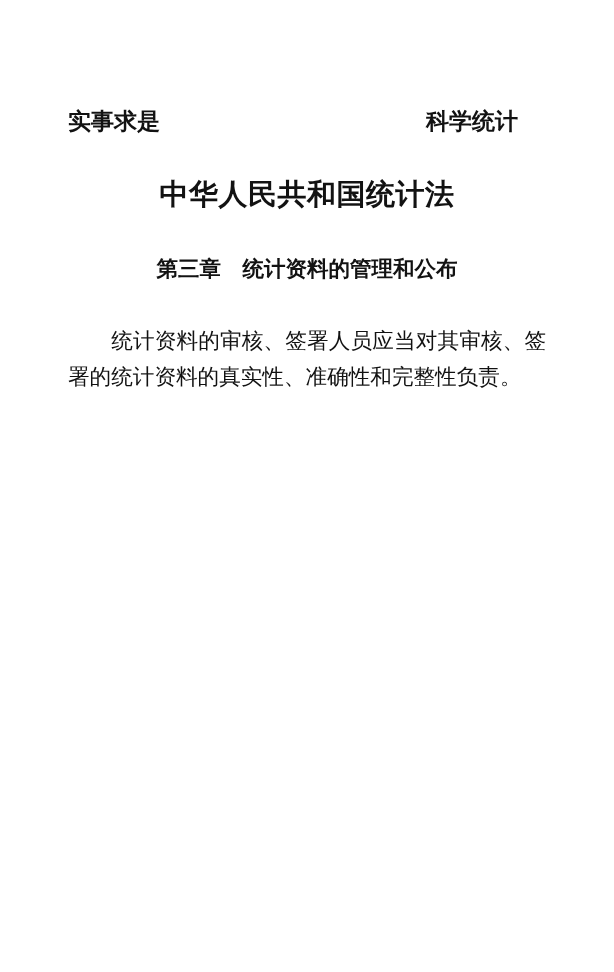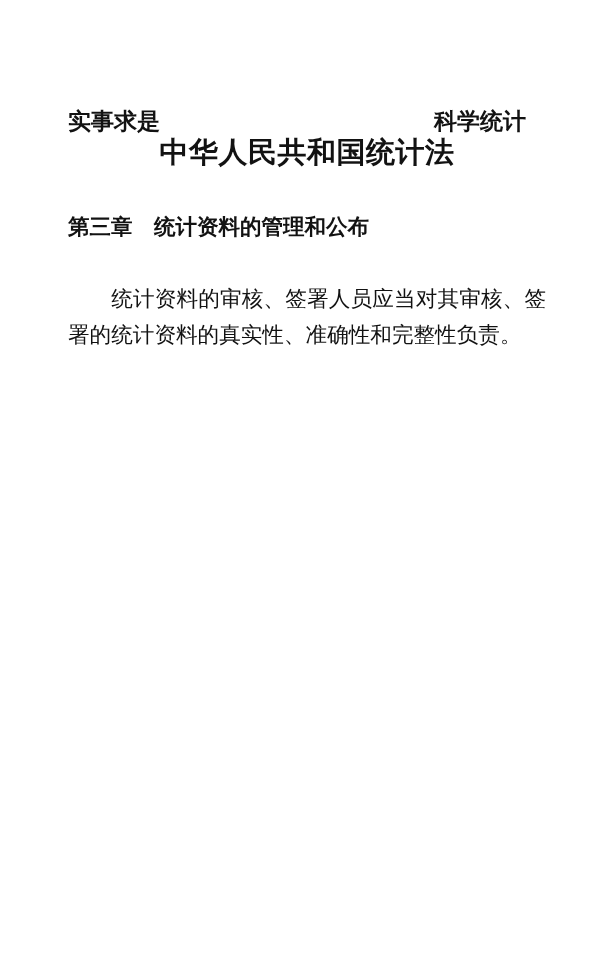--- a/index.html
+++ b/index.html
@@ -21,31 +21,33 @@
   }
   .mottoes {
     display: flex;
     justify-content: space-between;
     align-items: baseline;
     font-size: 23px;
     line-height: 27px;
     font-weight: 700;
   }
   .motto-right {
-    margin-right: 20px;
+    margin-right: 28px;
   }
   .doc-title {
+    margin-top: 42px;
     text-align: center;
     font-size: 29px;
     line-height: 34px;
     font-weight: 700;
     letter-spacing: 0.5px;
   }
   .chapter-heading {
     margin-top: 45px;
+    text-align: center;
     font-size: 21.5px;
     line-height: 27px;
     font-weight: 700;
   }
   .doc-body {
     margin-top: 40px;
     font-size: 21.6px;
     line-height: 36px;
     text-align: justify;
     text-justify: inter-ideograph;

